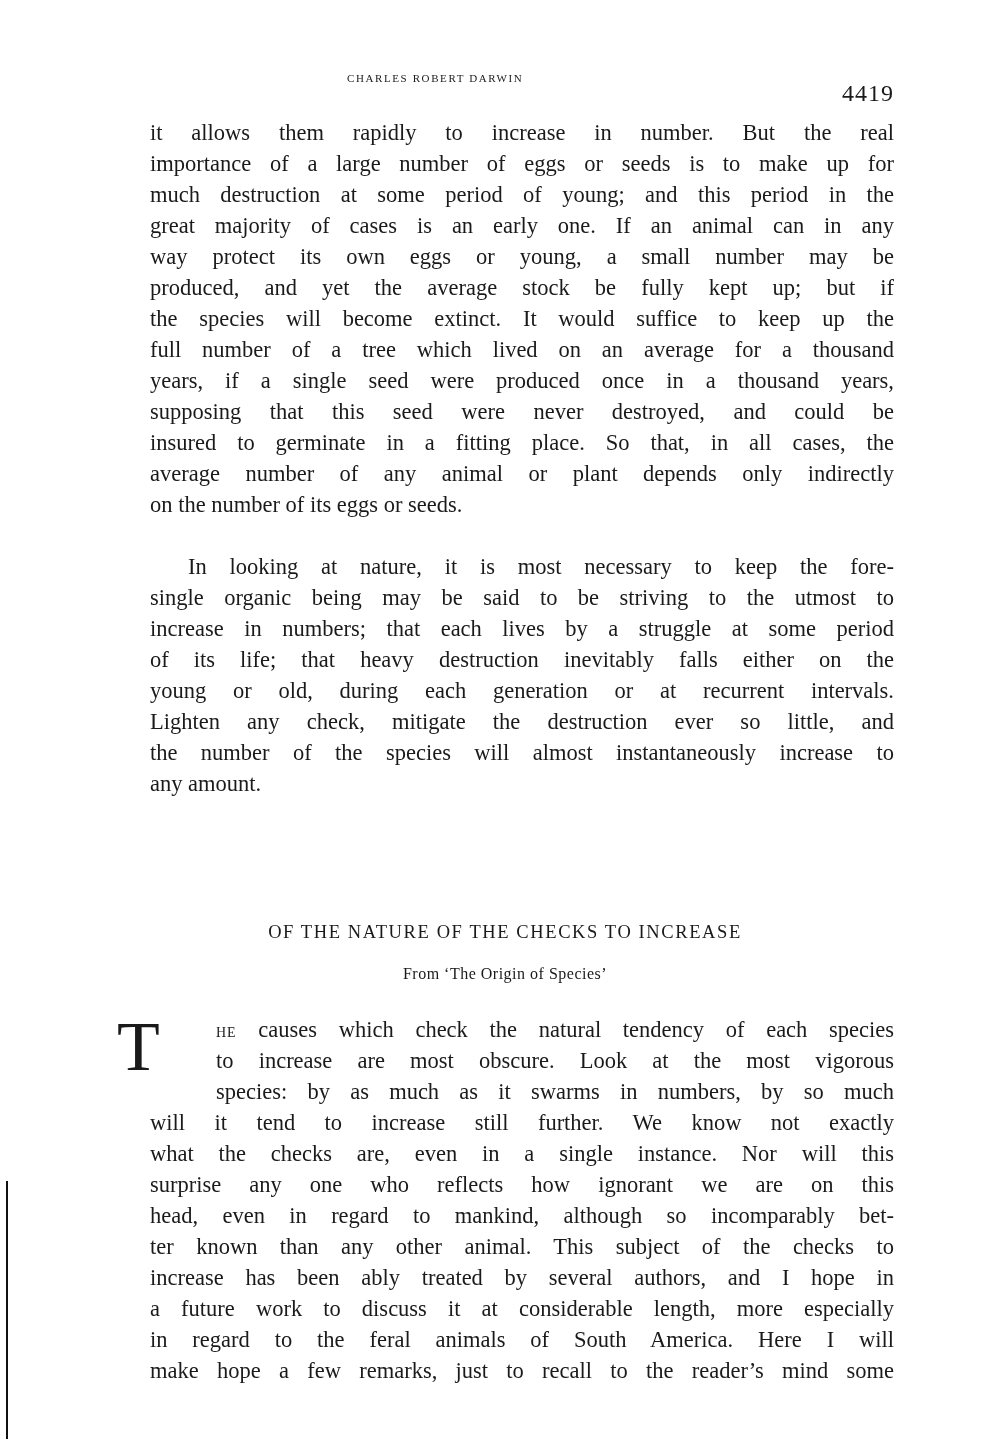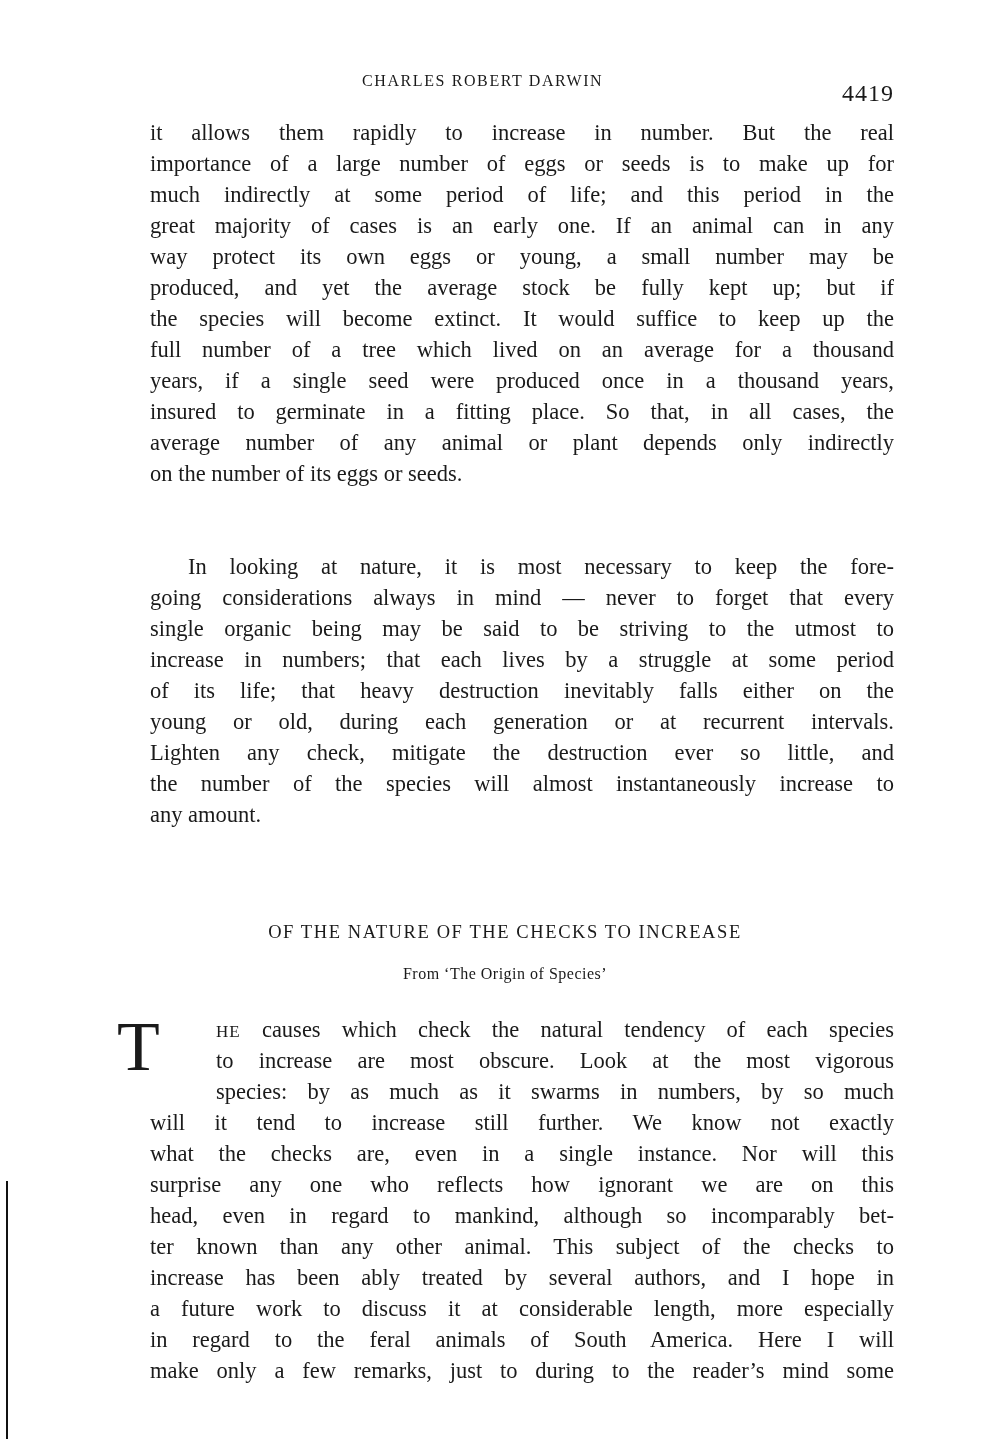--- a/index.html
+++ b/index.html
@@ -17,23 +17,23 @@
     }
     .running-head {
       position: absolute;
       top: 72px;
       left: 0;
       width: 1000px;
       height: 30px;
     }
     .running-title {
       position: absolute;
-      left: 362px;
+      left: 347px;
       top: 0;
-      font-size: 16px;
+      font-size: 11px;
       letter-spacing: 1.6px;
     }
     .page-number {
       position: absolute;
       left: 842px;
       top: 8px;
       font-size: 24px;
       letter-spacing: 1px;
     }
     .text-block {
@@ -84,21 +84,21 @@
     }
     .drop-cap {
       position: absolute;
       left: 117px;
       top: 1012px;
       font-size: 70px;
       line-height: 70px;
       font-family: "Liberation Serif", "DejaVu Serif", serif;
     }
     .smallcaps {
-      font-size: 17px;
+      font-size: 14px;
       letter-spacing: 1px;
     }
     .margin-rule {
       position: absolute;
       left: 6px;
       top: 1181px;
       width: 1.5px;
       height: 258px;
       background: #111111;
     }
@@ -107,35 +107,35 @@
 <body>
 
 <div class="running-head">
   <span class="running-title">CHARLES ROBERT DARWIN</span>
   <span class="page-number">4419</span>
 </div>
 
 <div class="text-block" style="top:117px;">
   <span class="line">it allows them rapidly to increase in number. But the real</span>
   <span class="line">importance of a large number of eggs or seeds is to make up for</span>
-  <span class="line">much indirectly at some period of life; and this period in the</span>
+  <span class="line">much destruction at some period of young; and this period in the</span>
   <span class="line">great majority of cases is an early one. If an animal can in any</span>
   <span class="line">way protect its own eggs or young, a small number may be</span>
   <span class="line">produced, and yet the average stock be fully kept up; but if</span>
   <span class="line">the species will become extinct. It would suffice to keep up the</span>
   <span class="line">full number of a tree which lived on an average for a thousand</span>
   <span class="line">years, if a single seed were produced once in a thousand years,</span>
+  <span class="line">supposing that this seed were never destroyed, and could be</span>
   <span class="line">insured to germinate in a fitting place. So that, in all cases, the</span>
   <span class="line">average number of any animal or plant depends only indirectly</span>
   <span class="line last">on the number of its eggs or seeds.</span>
 </div>
 
 <div class="text-block" style="top:551px;">
   <span class="line indent">In looking at nature, it is most necessary to keep the fore-</span>
-  <span class="line">going considerations always in mind — never to forget that every</span>
   <span class="line">single organic being may be said to be striving to the utmost to</span>
   <span class="line">increase in numbers; that each lives by a struggle at some period</span>
   <span class="line">of its life; that heavy destruction inevitably falls either on the</span>
   <span class="line">young or old, during each generation or at recurrent intervals.</span>
   <span class="line">Lighten any check, mitigate the destruction ever so little, and</span>
   <span class="line">the number of the species will almost instantaneously increase to</span>
   <span class="line last">any amount.</span>
 </div>
 
 <div class="section-title">OF THE NATURE OF THE CHECKS TO INCREASE</div>
@@ -148,16 +148,16 @@
   <span class="line dc-indent">to increase are most obscure. Look at the most vigorous</span>
   <span class="line dc-indent">species: by as much as it swarms in numbers, by so much</span>
   <span class="line">will it tend to increase still further. We know not exactly</span>
   <span class="line">what the checks are, even in a single instance. Nor will this</span>
   <span class="line">surprise any one who reflects how ignorant we are on this</span>
   <span class="line">head, even in regard to mankind, although so incomparably bet-</span>
   <span class="line">ter known than any other animal. This subject of the checks to</span>
   <span class="line">increase has been ably treated by several authors, and I hope in</span>
   <span class="line">a future work to discuss it at considerable length, more especially</span>
   <span class="line">in regard to the feral animals of South America. Here I will</span>
-  <span class="line">make only a few remarks, just to during to the reader’s mind some</span>
+  <span class="line">make hope a few remarks, just to recall to the reader’s mind some</span>
 </div>
 
 <div class="margin-rule"></div>
 
 </body></html>

